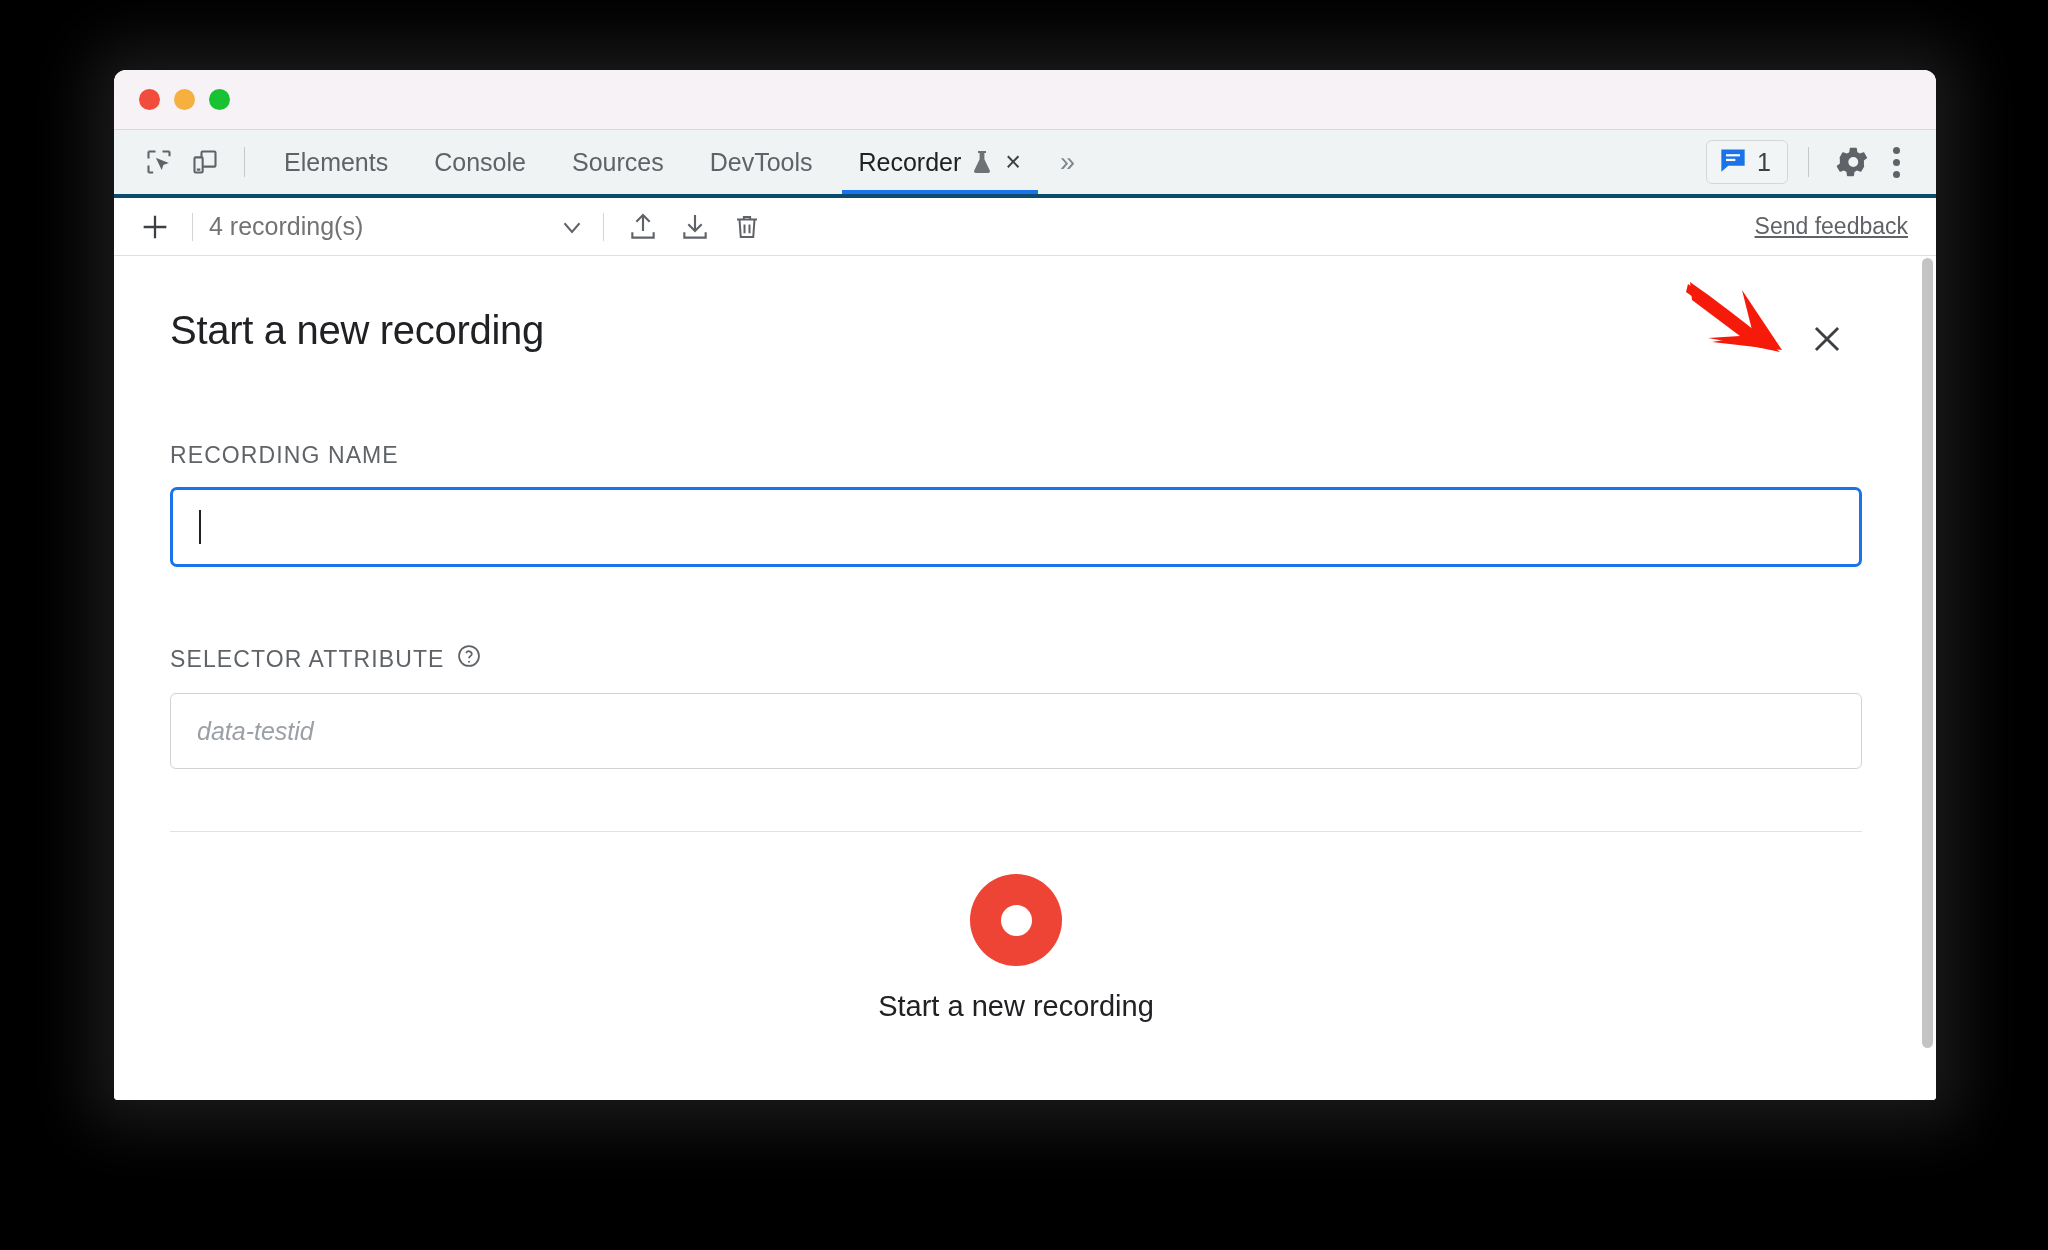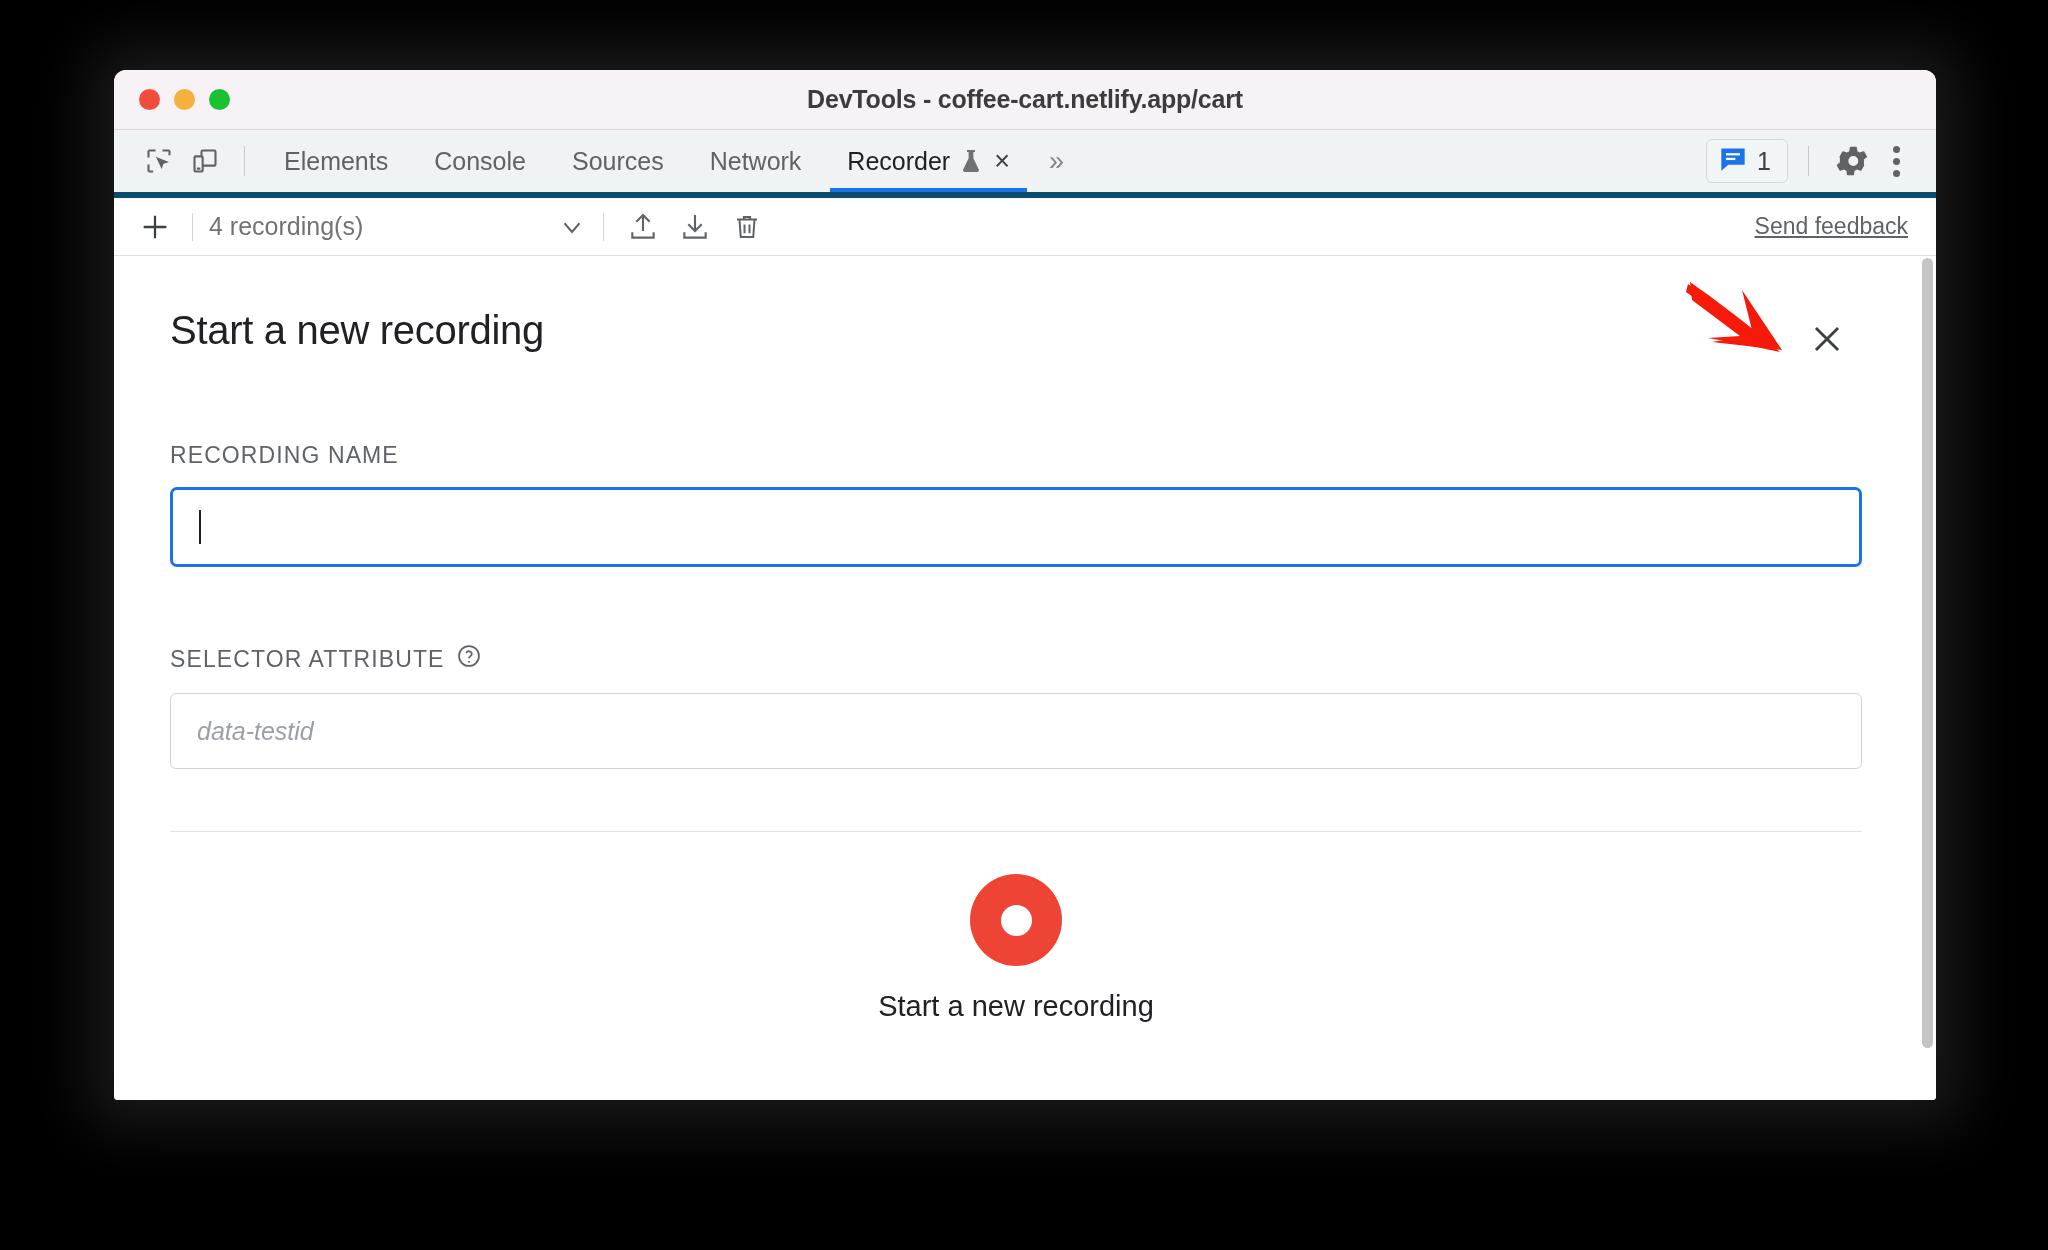--- a/index.html
+++ b/index.html
@@ -44,21 +44,21 @@
     font-size: 25px;
     font-weight: bold;
     color: #3c3c3c;
     letter-spacing: -0.2px;
   }
 
   
   .tabstrip {
     height: 68px;
     background: #eff3f4;
-    border-bottom: 6px solid #0c4a6e;
+    border-bottom: 4px solid #0c4a6e;
     display: flex;
     align-items: center;
     padding: 0 18px 0 22px;
   }
   .tool-icon {
     width: 46px; height: 46px;
     display: flex; align-items: center; justify-content: center;
     border-radius: 4px;
     color: #5f6368;
   }
@@ -271,21 +271,20 @@
 <div id="root">
 
   <div class="window">
 
     <div class="titlebar">
       <div class="traffic">
         <div class="dot red"></div>
         <div class="dot yellow"></div>
         <div class="dot green"></div>
       </div>
-      <div class="titlebar-title">DevTools - coffee-cart.netlify.app/cart</div>
     </div>
 
     <div class="tabstrip">
 
       <div class="tool-icon">
         <svg width="28" height="28" viewBox="0 0 24 24" fill="none" stroke="currentColor" stroke-width="1.8">
           <path d="M3 3h6M3 3v6M21 3h-6M21 3v4M3 21h4M3 21v-6"></path>
           <path d="M10.5 9.5l8.2 3.3-3.4 1.1-1.1 3.4z" fill="currentColor" stroke="currentColor" stroke-width="1.2"></path>
         </svg>
       </div>
@@ -304,21 +303,21 @@
         <div class="tab">
           <span>Elements</span>
         </div>
         <div class="tab">
           <span>Console</span>
         </div>
         <div class="tab">
           <span>Sources</span>
         </div>
         <div class="tab">
-          <span>Network</span>
+          <span>DevTools</span>
         </div>
         <div class="tab active">
           <span>Recorder</span>
           <span class="flask-icon">
             <svg width="24" height="26" viewBox="0 0 24 26">
               <path d="M8 2h8v2h-1.6v6.2l5.4 11.3c.6 1.3-.3 2.5-1.7 2.5H5.9c-1.4 0-2.3-1.2-1.7-2.5l5.4-11.3V4H8z" fill="#6e7275"></path>
             </svg>
           </span>
           <span class="tab-close">×</span>
         </div>

